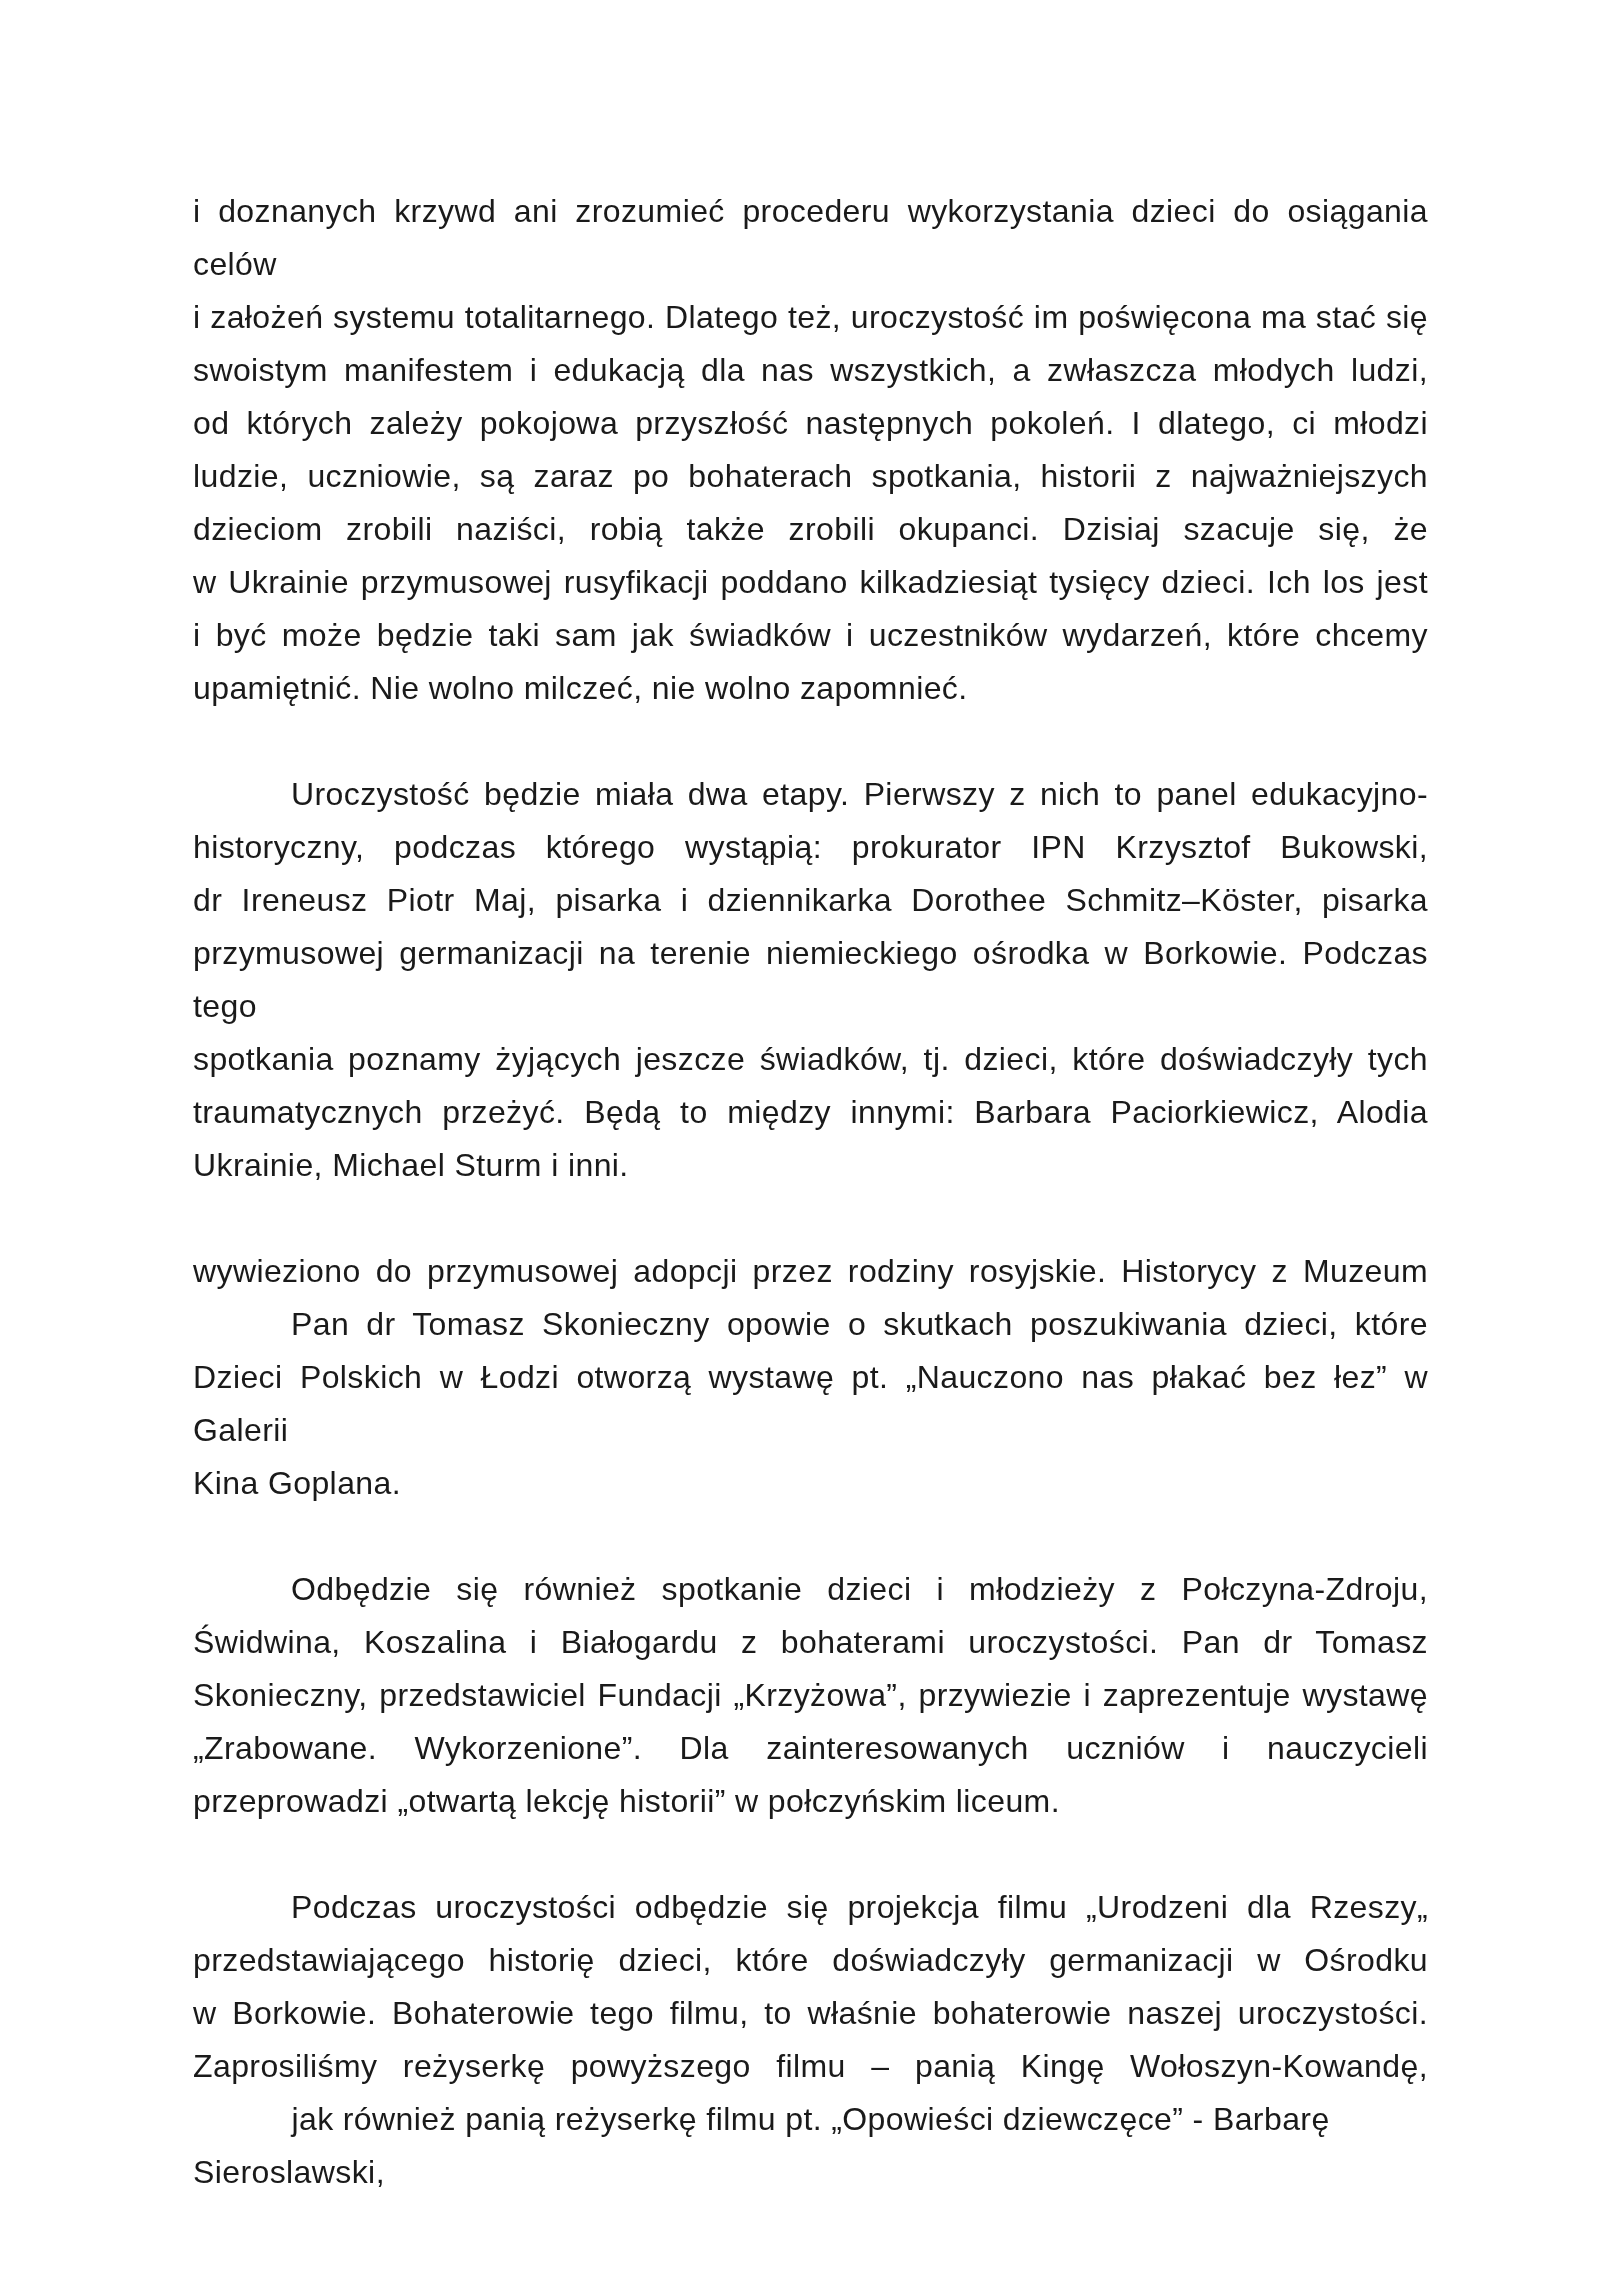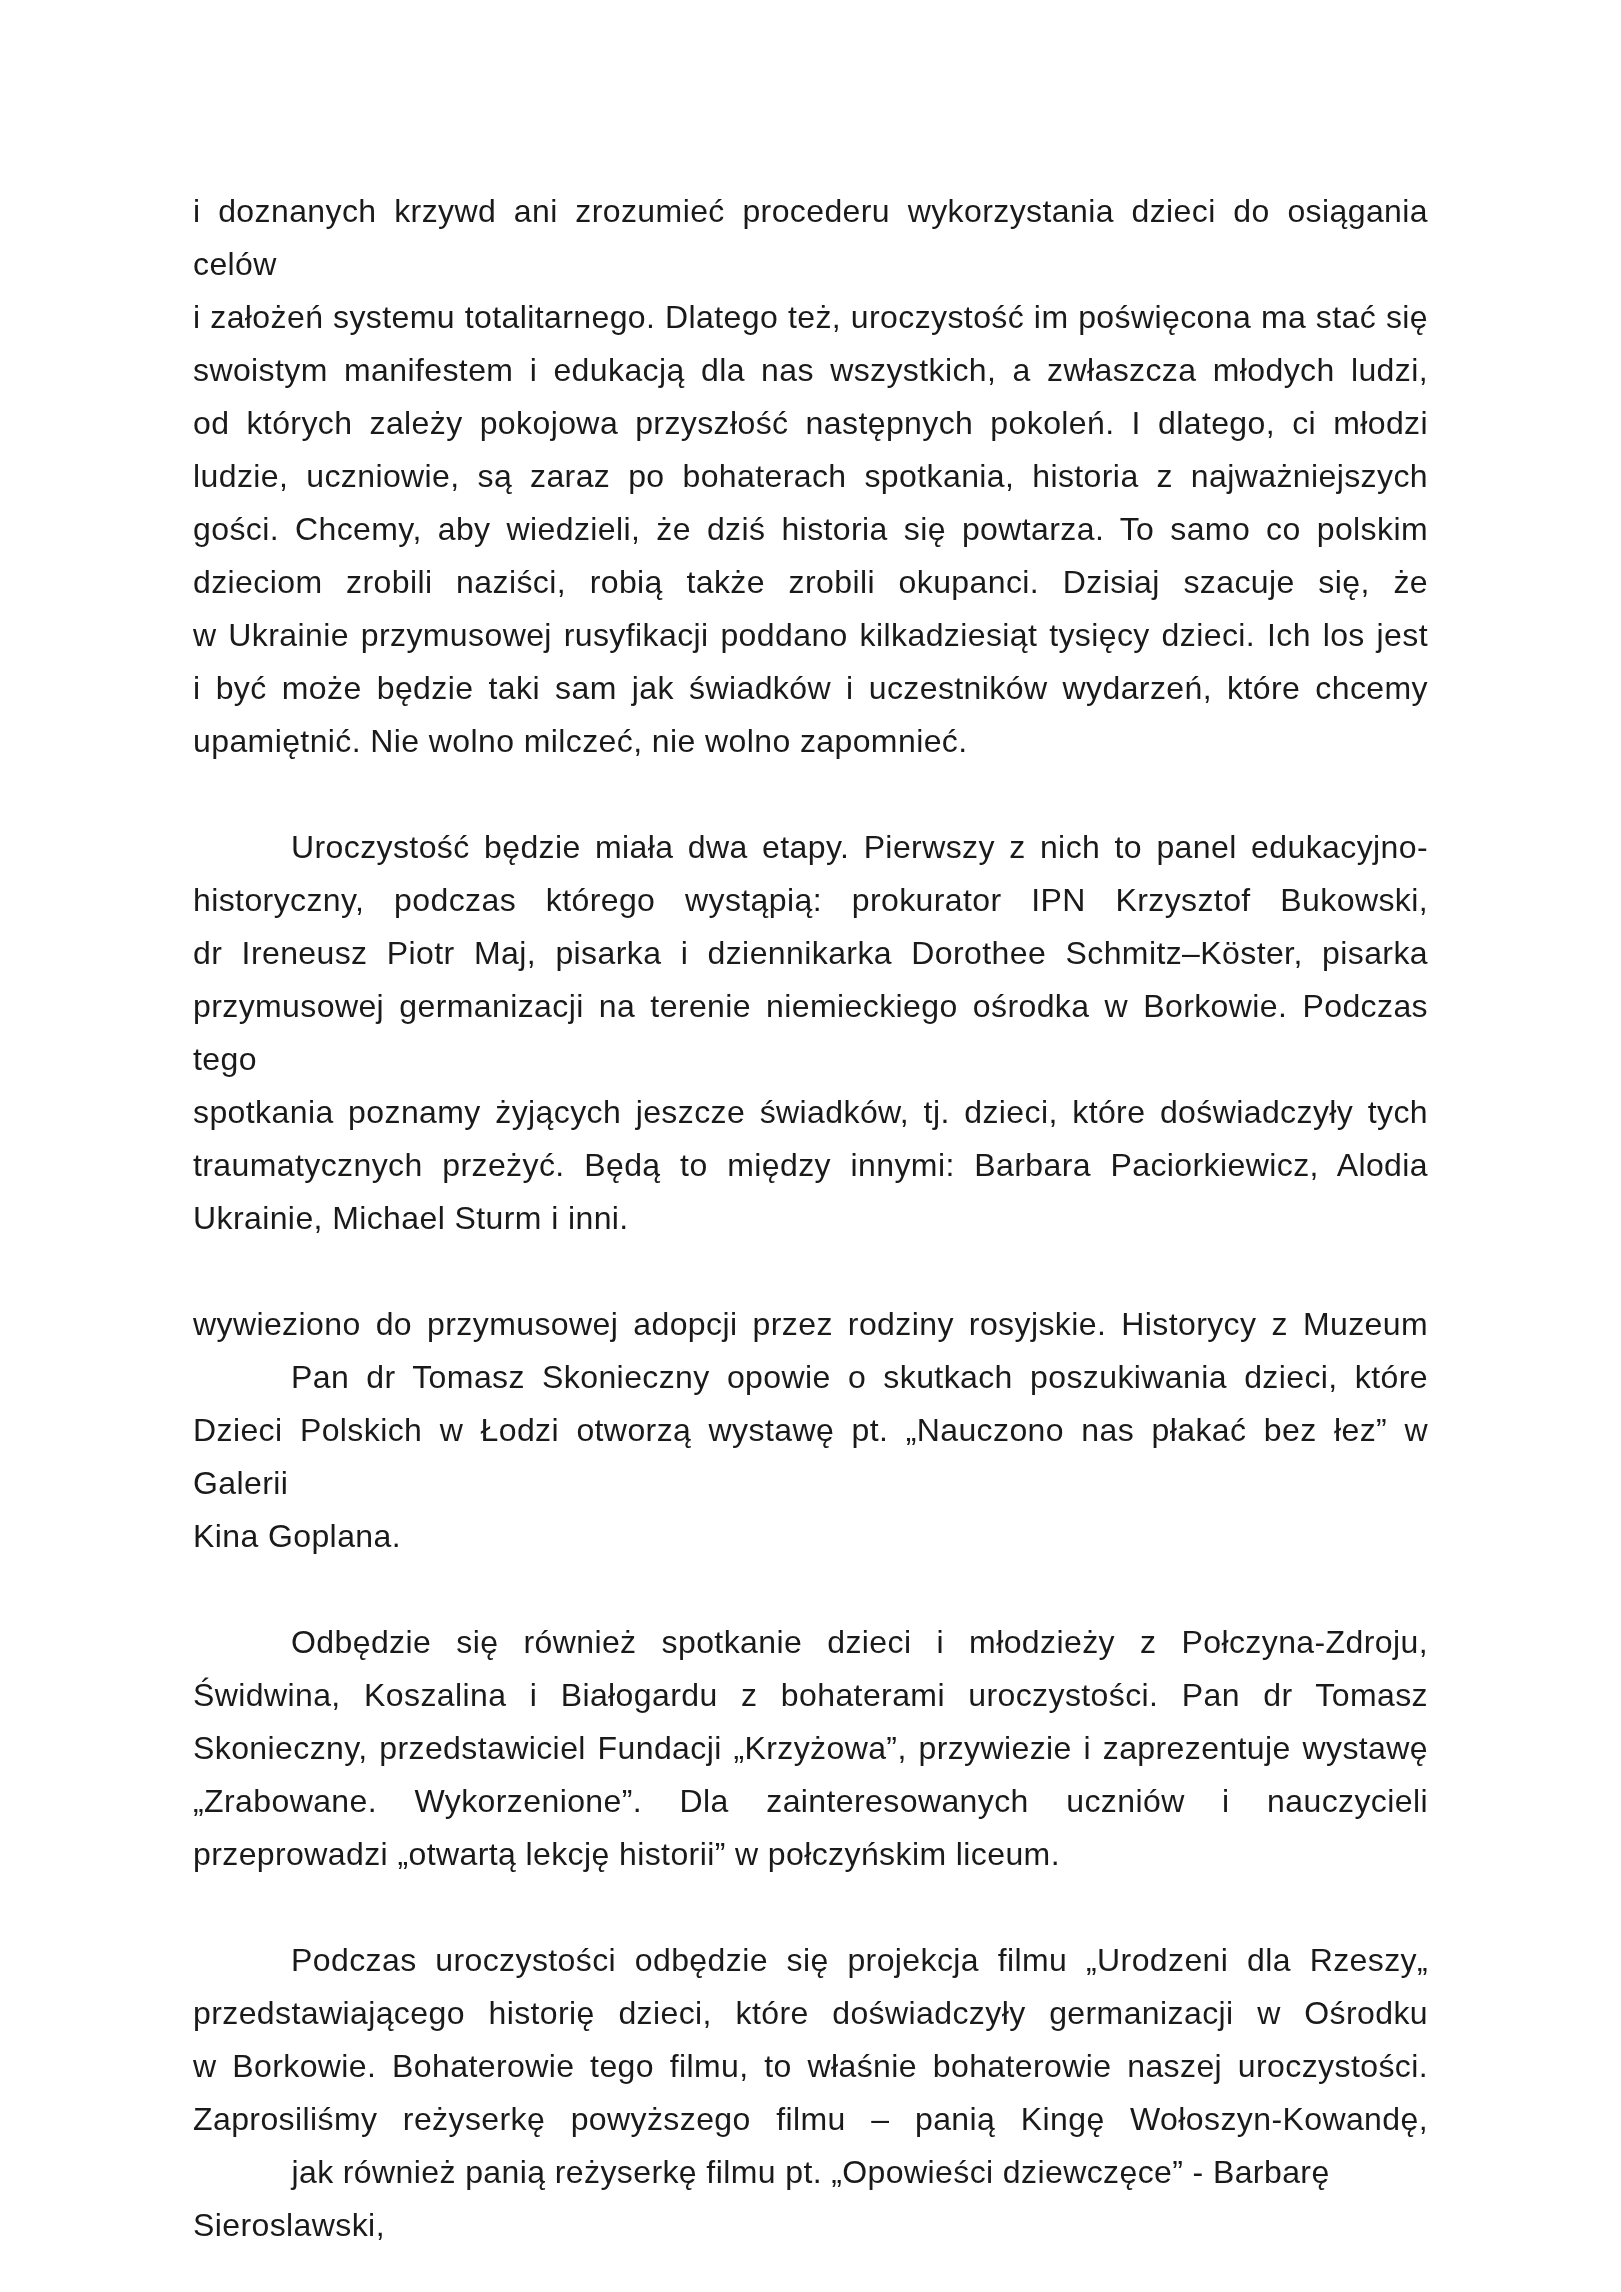--- a/index.html
+++ b/index.html
@@ -48,22 +48,21 @@
 <body>
 
 <div class="page">
   <div class="text-block">
 
     <div class="para">
       <div class="line">i doznanych krzywd ani zrozumieć procederu wykorzystania dzieci do osiągania celów</div>
       <div class="line">i założeń systemu totalitarnego. Dlatego też, uroczystość im poświęcona ma stać się</div>
       <div class="line">swoistym manifestem i edukacją dla nas wszystkich, a zwłaszcza młodych ludzi,</div>
       <div class="line">od których zależy pokojowa przyszłość następnych pokoleń. I dlatego, ci młodzi</div>
-      <div class="line">ludzie, uczniowie, są zaraz po bohaterach spotkania, historia z najważniejszych</div>
-      <div class="line">gości. Chcemy, aby wiedzieli, że dziś historia się powtarza. To samo co polskim</div>
+      <div class="line">ludzie, uczniowie, są zaraz po bohaterach spotkania, historii z najważniejszych</div>
       <div class="line">dzieciom zrobili naziści, robią także zrobili okupanci. Dzisiaj szacuje się, że</div>
       <div class="line">w Ukrainie przymusowej rusyfikacji poddano kilkadziesiąt tysięcy dzieci. Ich los jest</div>
       <div class="line">i być może będzie taki sam jak świadków i uczestników wydarzeń, które chcemy</div>
       <div class="line last">upamiętnić. Nie wolno milczeć, nie wolno zapomnieć.</div>
     </div>
 
     <div class="para">
       <div class="line indent">Uroczystość będzie miała dwa etapy. Pierwszy z nich to panel edukacyjno-</div>
       <div class="line">historyczny, podczas którego wystąpią: prokurator IPN Krzysztof Bukowski,</div>
       <div class="line">dr Ireneusz Piotr Maj, pisarka i dziennikarka Dorothee Schmitz–Köster, pisarka</div>

